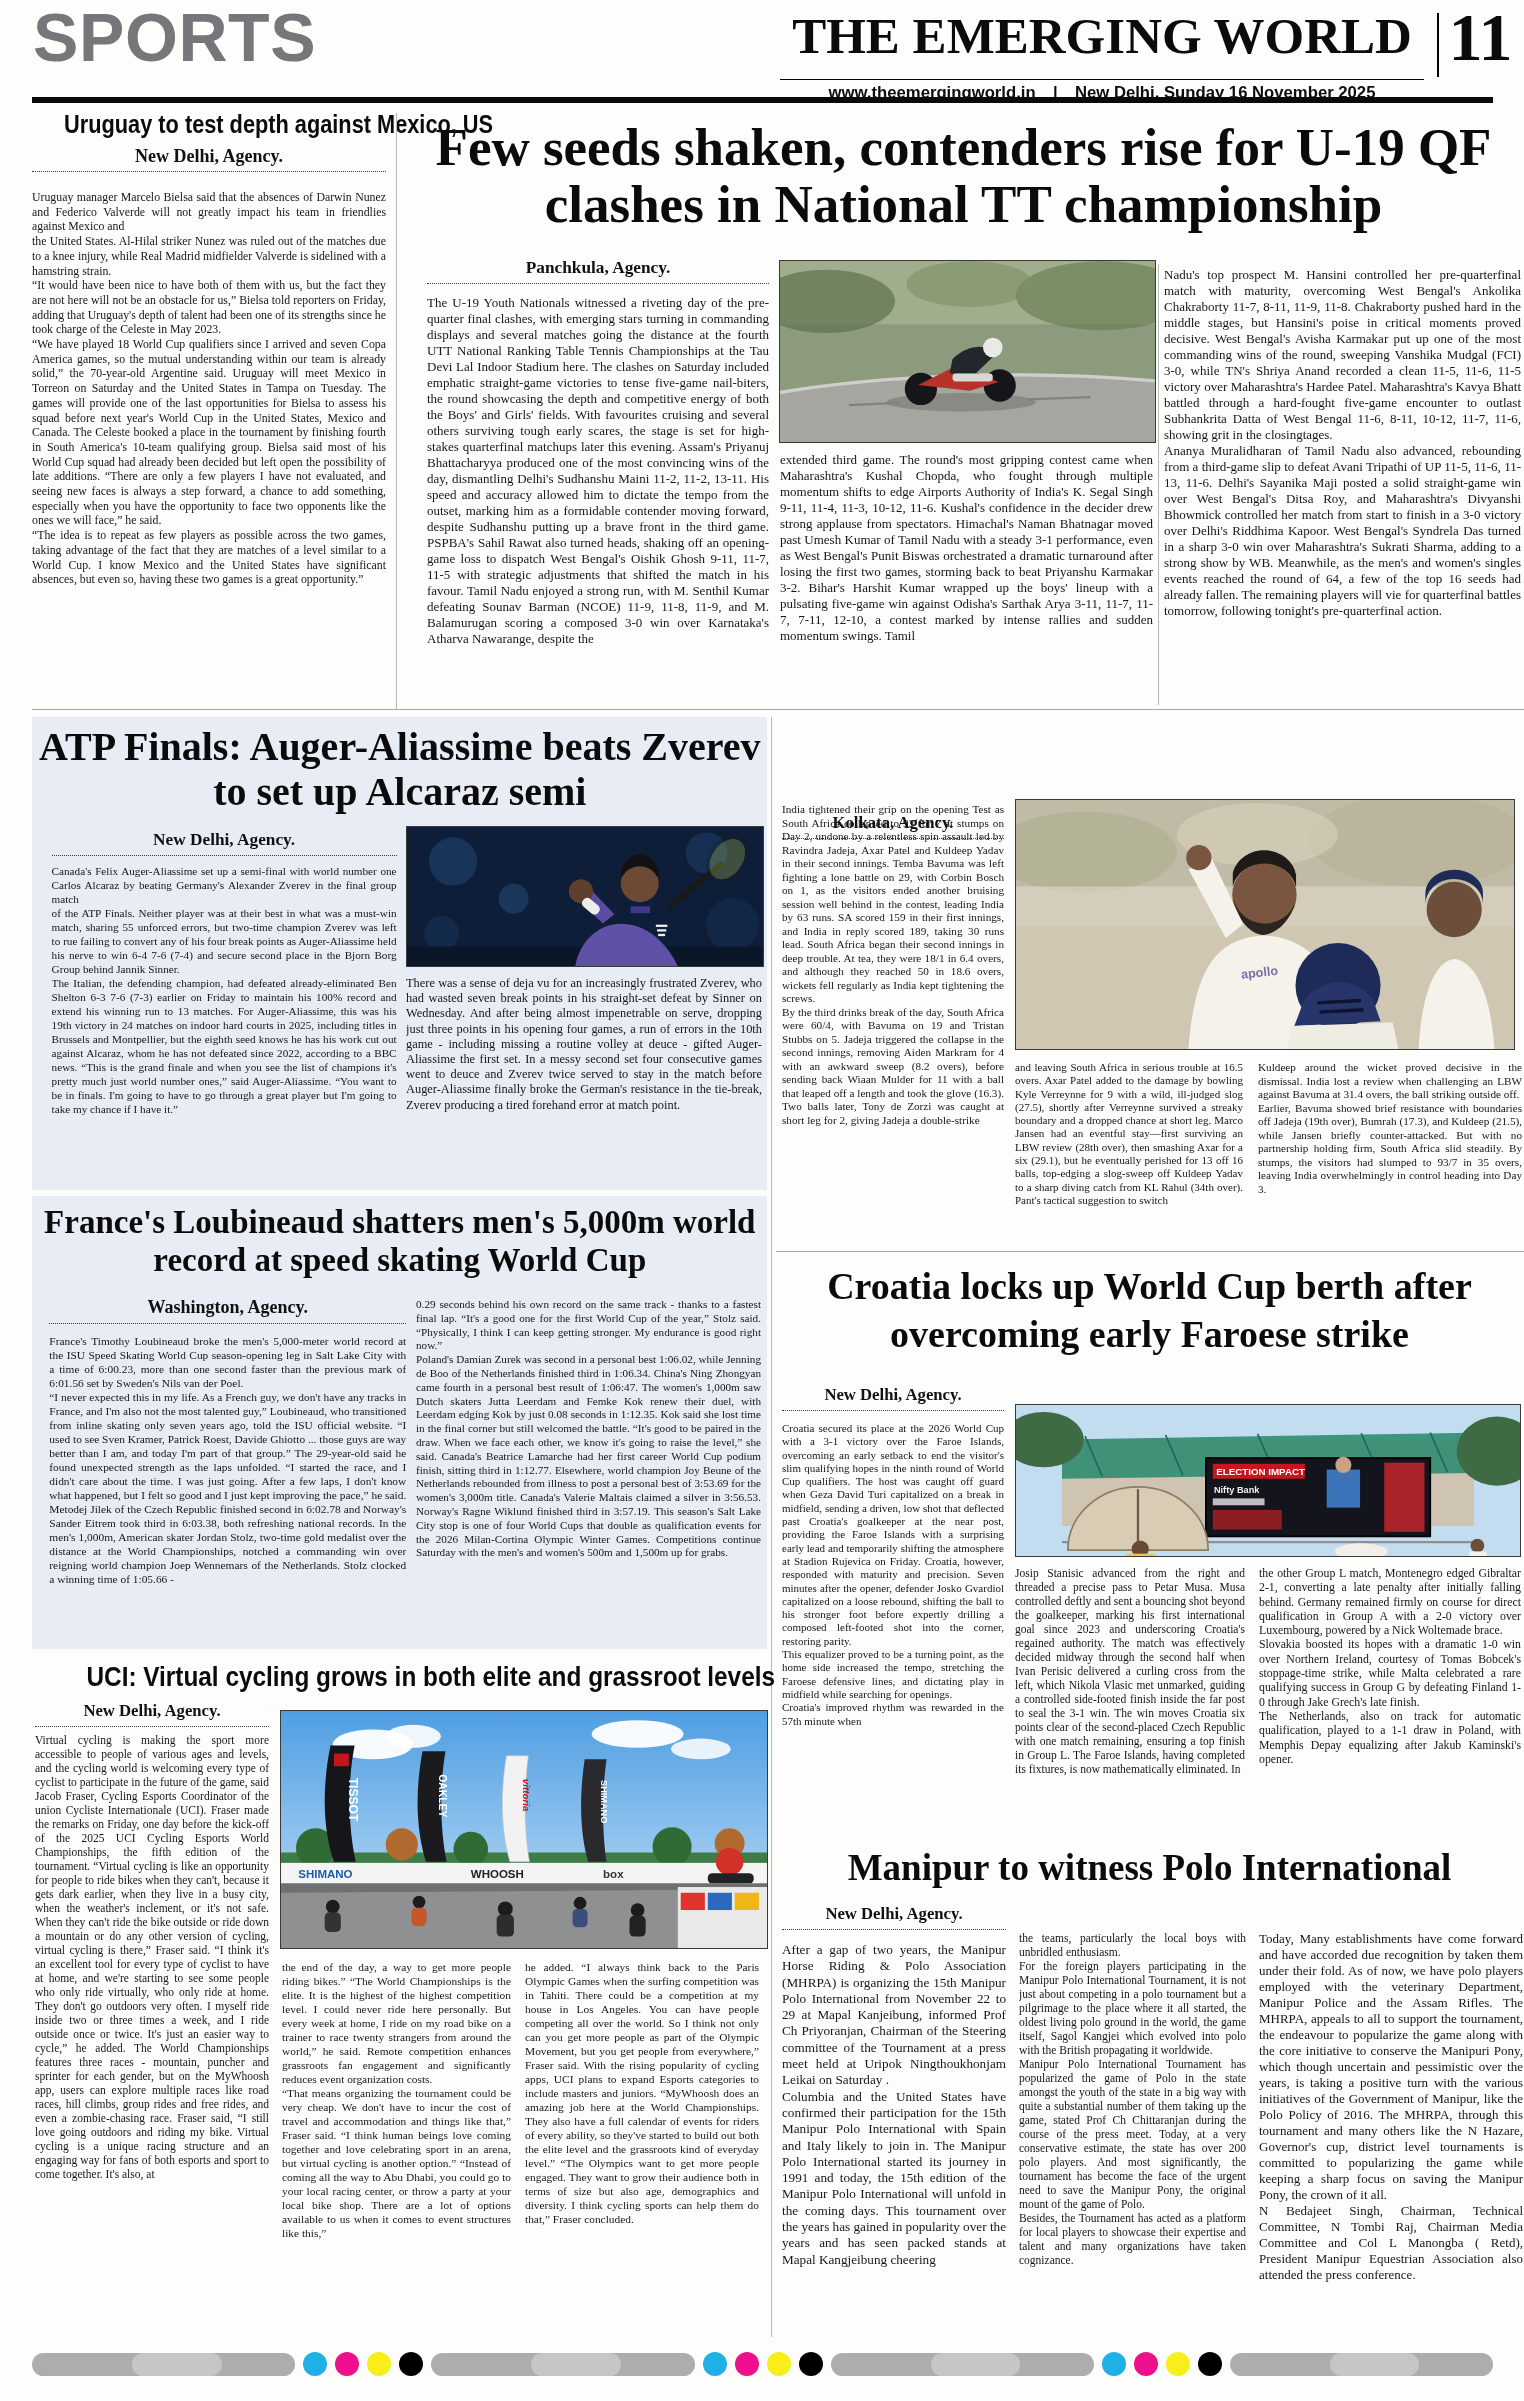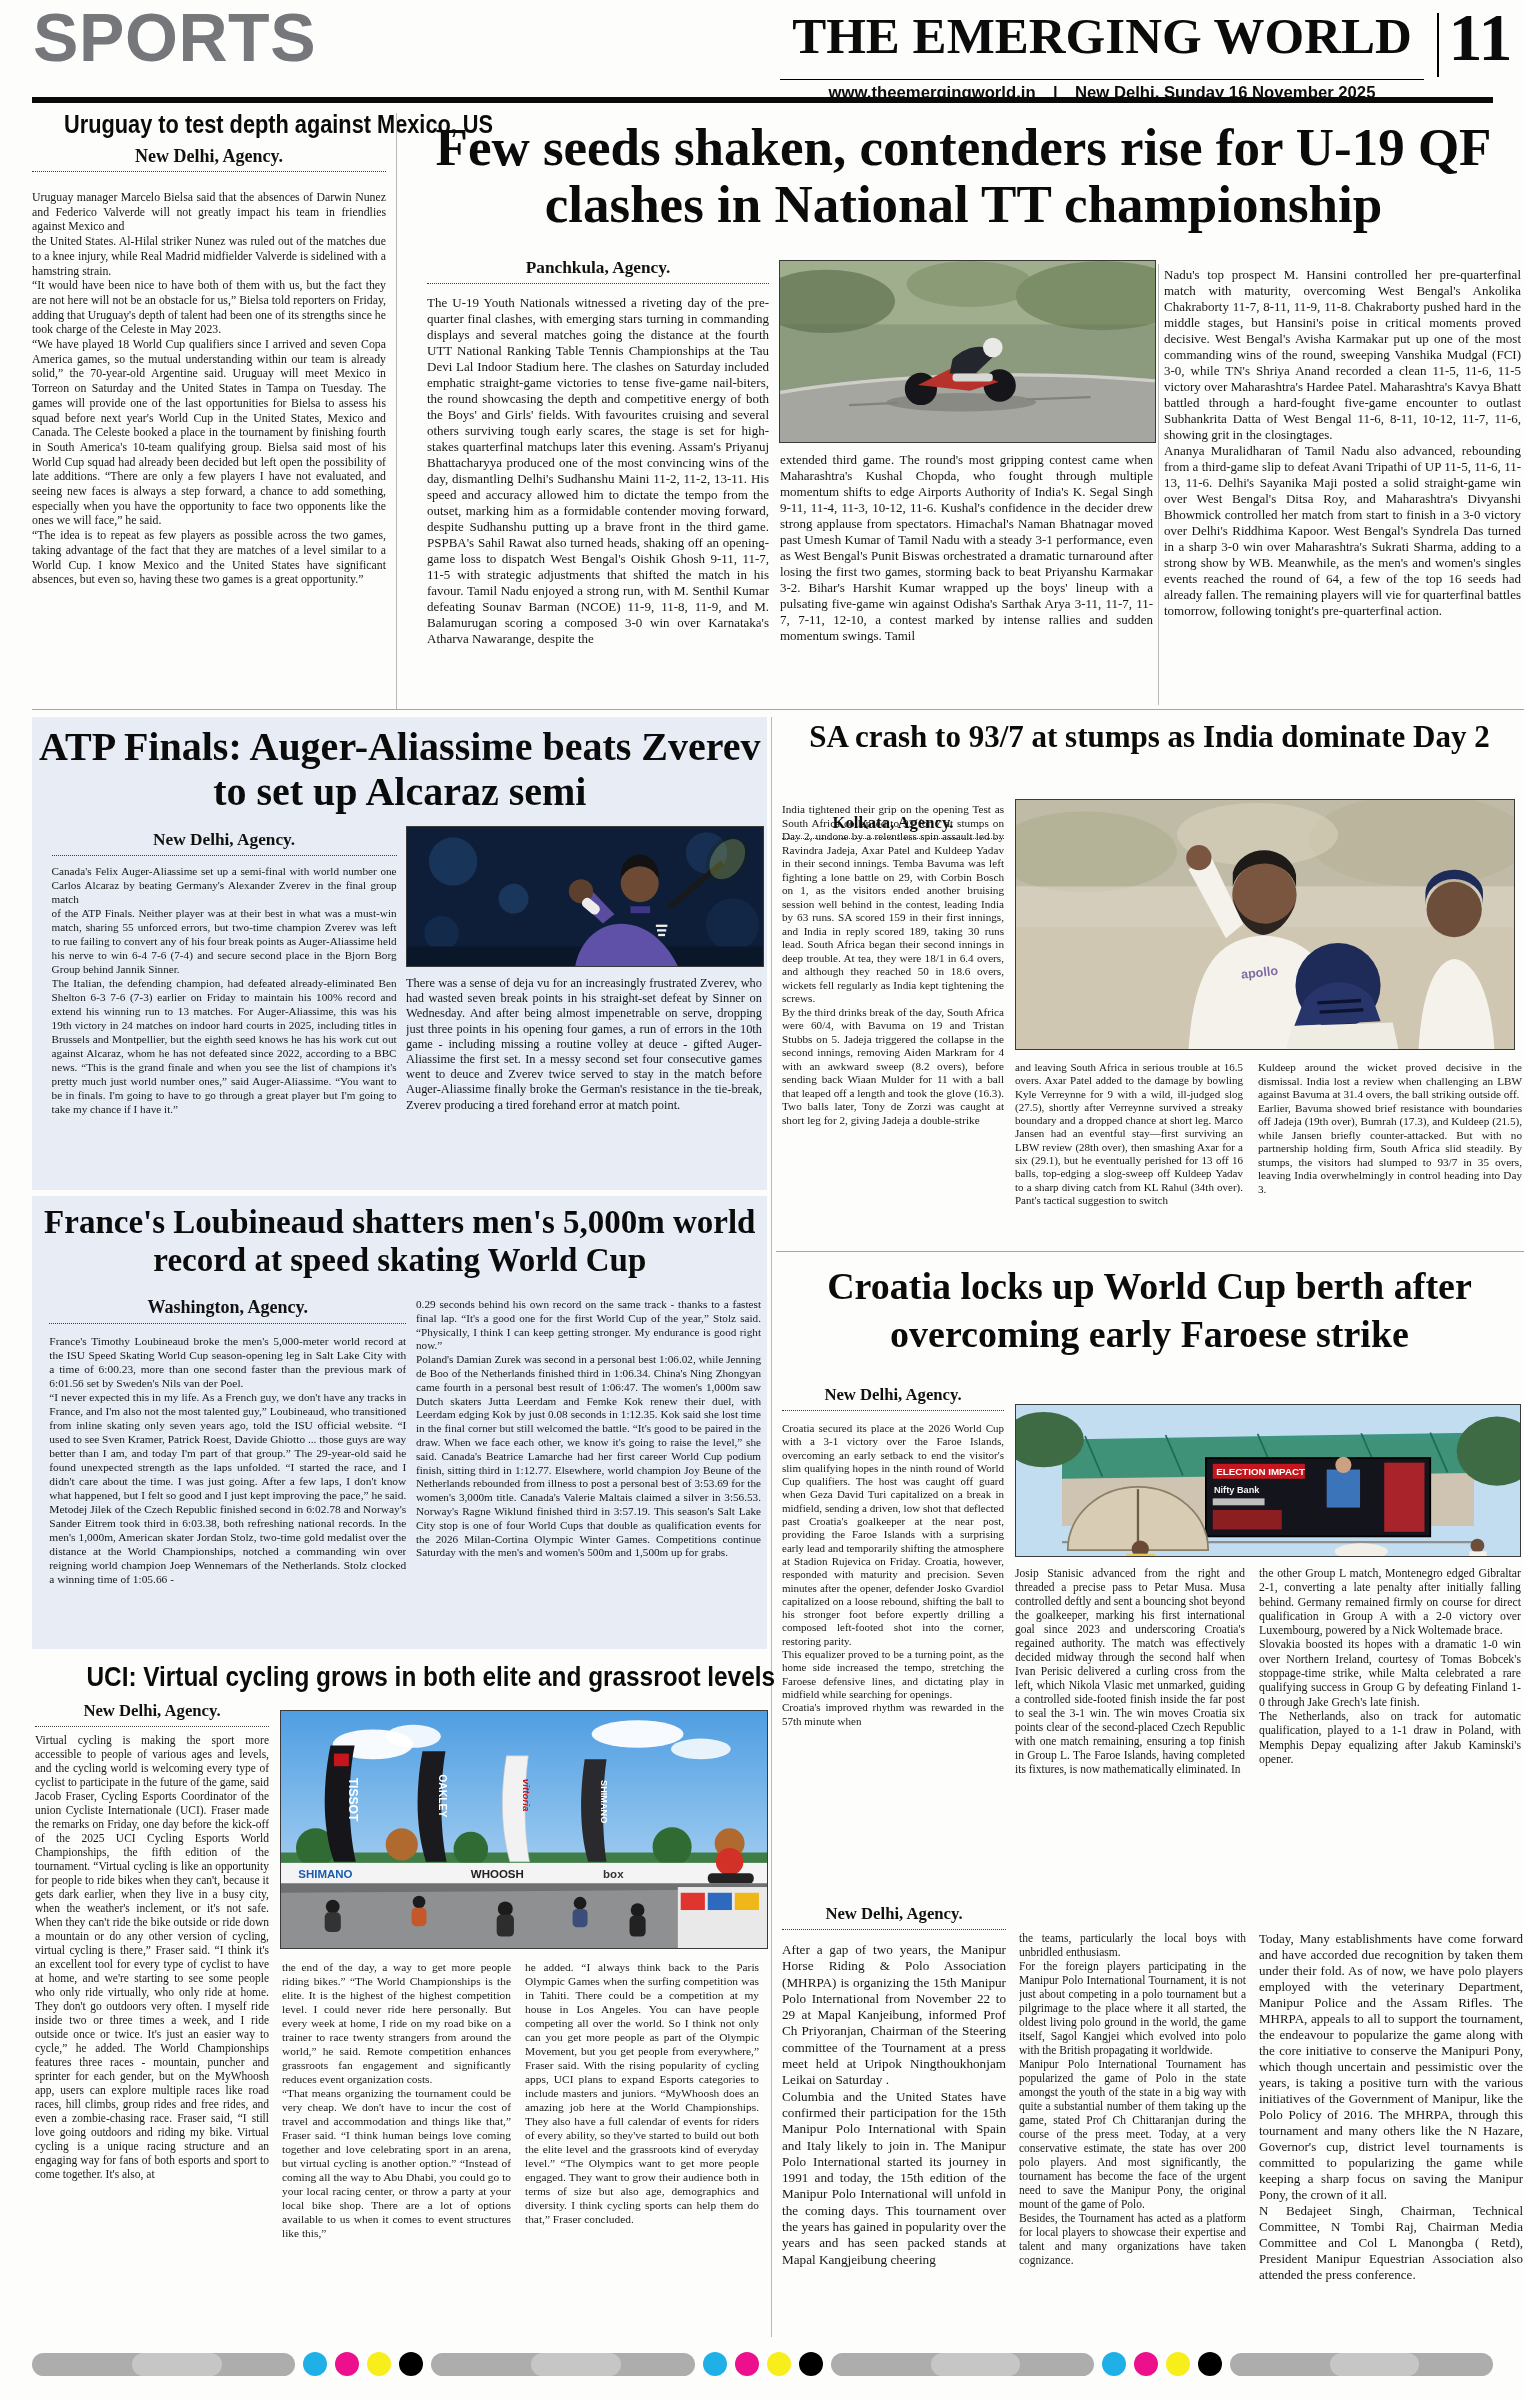--- a/index.html
+++ b/index.html
@@ -121,21 +121,20 @@
         <path d="M374,86 A33,30 0 0 1 434,86 L434,70 A33,30 0 0 0 374,70 Z" fill="#121212"></path>
         <rect x="388" y="138" width="34" height="12" fill="#3f3788"></rect>
         <rect x="432" y="170" width="20" height="4" fill="#efefef"></rect>
         <rect x="434" y="178" width="16" height="4" fill="#efefef"></rect>
         <rect x="436" y="186" width="12" height="4" fill="#efefef"></rect>
       </svg>
     </div>
     <div class="col" style="left:374px;top:259px;width:356px;height:207px;font-size:12.4px;line-height:15.2px;">There was a sense of deja vu for an increasingly frustrated Zverev, who had wasted seven break points in his straight-set defeat by Sinner on Wednesday. And after being almost impenetrable on serve, dropping just three points in his opening four games, a run of errors in the 10th game - including missing a routine volley at deuce - gifted Auger-Aliassime the first set. In a messy second set four consecutive games went to deuce and Zverev twice served to stay in the match before Auger-Aliassime finally broke the German's resistance in the tie-break, Zverev producing a tired forehand error at match point.</div>
   </div>
 
-  <div class="abs headline-serif" style="left:778px;top:720px;width:743px;font-size:31px;line-height:1.1;white-space:nowrap;">SA crash to 93/7 at stumps as India dominate Day 2</div>
   <div class="abs" style="left:782px;top:765px;width:222px;">
     <div class="dateline" style="font-size:16.7px;margin-top:48px;">Kolkata, Agency.</div>
     <div class="dotrule" style="margin-top:4.6px;"></div>
   </div>
   <div class="col" style="left:782px;top:803px;width:222px;height:441px;font-size:11.2px;line-height:13.5px;">India tightened their grip on the opening Test as South Africa collapsed to 93 for 7 at stumps on Day 2, undone by a relentless spin assault led by Ravindra Jadeja, Axar Patel and Kuldeep Yadav in their second innings. Temba Bavuma was left fighting a lone battle on 29, with Corbin Bosch on 1, as the visitors ended another bruising session well behind in the contest, leading India by 63 runs. SA scored 159 in their first innings, and India in reply scored 189, taking 30 runs lead. South Africa began their second innings in deep trouble. At tea, they were 18/1 in 6.4 overs, and although they reached 50 in 18.6 overs, wickets fell regularly as India kept tightening the screws.
 By the third drinks break of the day, South Africa were 60/4, with Bavuma on 19 and Tristan Stubbs on 5. Jadeja triggered the collapse in the second innings, removing Aiden Markram for 4 with an awkward sweep (8.2 overs), before sending back Wiaan Mulder for 11 with a ball that leaped off a length and took the glove (16.3). Two balls later, Tony de Zorzi was caught at short leg for 2, giving Jadeja a double-strike</div>
 
   <div class="photo" style="left:1015px;top:799px;width:498px;height:249px;">
     <svg viewBox="0 0 866 432" preserveAspectRatio="none">
       <rect x="0" y="0" width="866" height="432" fill="#cfc7b2"></rect>
@@ -287,20 +286,21 @@
         <circle cx="620" cy="346" r="12" fill="#1c1c1c"></circle>
           <rect x="606" y="356" width="28" height="36" rx="8" fill="#222"></rect>
       </g>
     </svg>
   </div>
 
   <div class="col" style="left:282px;top:1960px;width:229px;height:337px;font-size:11.4px;line-height:14px;">the end of the day, a way to get more people riding bikes.” “The World Championships is the elite. It is the highest of the highest competition level. I could never ride here personally. But every week at home, I ride on my road bike on a trainer to race twenty strangers from around the world,” he said. Remote competition enhances grassroots fan engagement and significantly reduces event organization costs.
 “That means organizing the tournament could be very cheap. We don't have to incur the cost of travel and accommodation and things like that,” Fraser said. “I think human beings love coming together and love celebrating sport in an arena, but virtual cycling is another option.” “Instead of coming all the way to Abu Dhabi, you could go to your local racing center, or throw a party at your local bike shop. There are a lot of options available to us when it comes to event structures like this,”</div>
   <div class="col" style="left:525px;top:1960px;width:234px;height:337px;font-size:11.4px;line-height:14px;">he added. “I always think back to the Paris Olympic Games when the surfing competition was in Tahiti. There could be a competition at my house in Los Angeles. You can have people competing all over the world. So I think not only can you get more people as part of the Olympic Movement, but you get people from everywhere,” Fraser said. With the rising popularity of cycling apps, UCI plans to expand Esports categories to include masters and juniors. “MyWhoosh does an amazing job here at the World Championships. They also have a full calendar of events for riders of every ability, so they've started to build out both the elite level and the grassroots kind of everyday level.” “The Olympics want to get more people engaged. They want to grow their audience both in terms of size but also age, demographics and diversity. I think cycling sports can help them do that,” Fraser concluded.</div>
 
+  <div class="abs headline-serif" style="left:778px;top:1846px;width:743px;font-size:37px;line-height:1.2;">Manipur to witness Polo International</div>
   <div class="abs" style="left:782px;top:1904px;width:224px;">
     <div class="dateline" style="font-size:16.7px;">New Delhi, Agency.</div>
     <div class="dotrule" style="margin-top:4.6px;"></div>
   </div>
   <div class="col" style="left:782px;top:1942px;width:224px;height:395px;font-size:13.2px;line-height:16.3px;">After a gap of two years, the Manipur Horse Riding &amp; Polo Association (MHRPA) is organizing the 15th Manipur Polo International from November 22 to 29 at Mapal Kanjeibung, informed Prof Ch Priyoranjan, Chairman of the Steering committee of the Tournament at a press meet held at Uripok Ningthoukhonjam Leikai on Saturday .
 Columbia and the United States have confirmed their participation for the 15th Manipur Polo International with Spain and Italy likely to join in. The Manipur Polo International started its journey in 1991 and today, the 15th edition of the Manipur Polo International will unfold in the coming days. This tournament over the years has gained in popularity over the years and has seen packed stands at Mapal Kangjeibung cheering</div>
   <div class="col" style="left:1019px;top:1931px;width:227px;height:406px;font-size:11.5px;line-height:14px;">the teams, particularly the local boys with unbridled enthusiasm.
 For the foreign players participating in the Manipur Polo International Tournament, it is not just about competing in a polo tournament but a pilgrimage to the place where it all started, the oldest living polo ground in the world, the game itself, Sagol Kangjei which evolved into polo with the British propagating it worldwide.
 Manipur Polo International Tournament has popularized the game of Polo in the state amongst the youth of the state in a big way with quite a substantial number of them taking up the game, stated Prof Ch Chittaranjan during the course of the press meet. Today, at a very conservative estimate, the state has over 200 polo players. And most significantly, the tournament has become the face of the urgent need to save the Manipur Pony, the original mount of the game of Polo.
 Besides, the Tournament has acted as a platform for local players to showcase their expertise and talent and many organizations have taken cognizance.</div>

